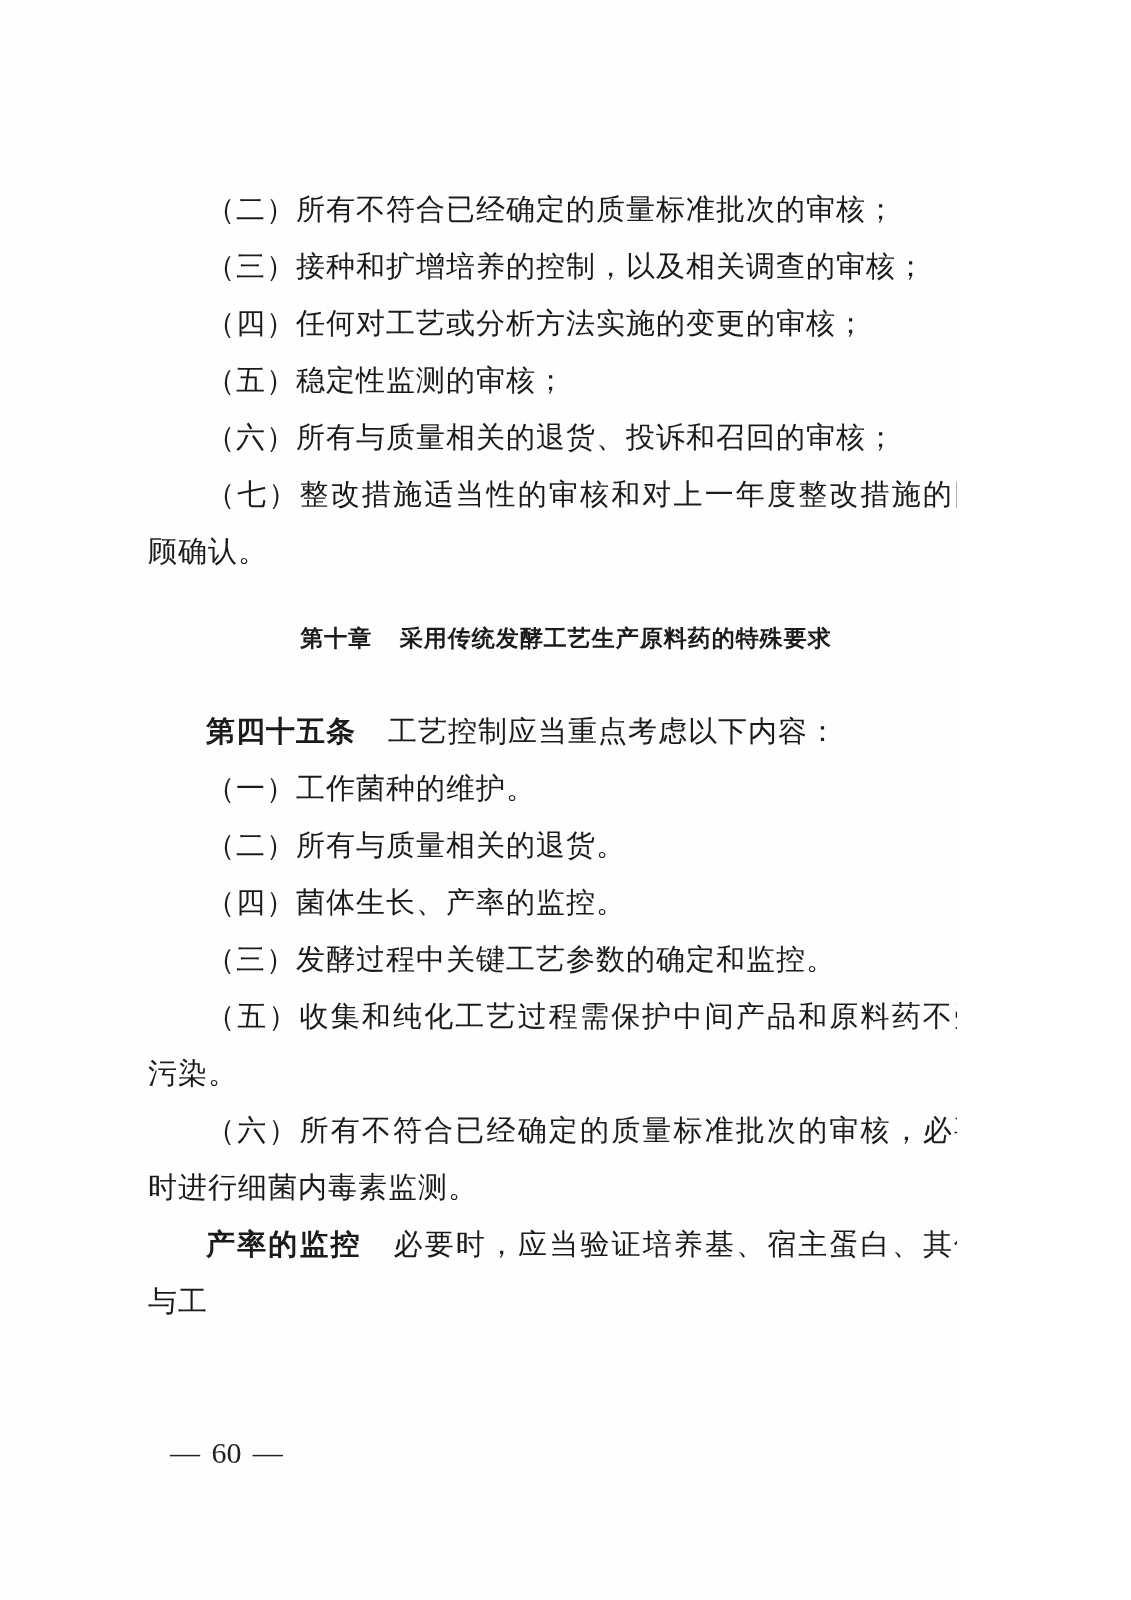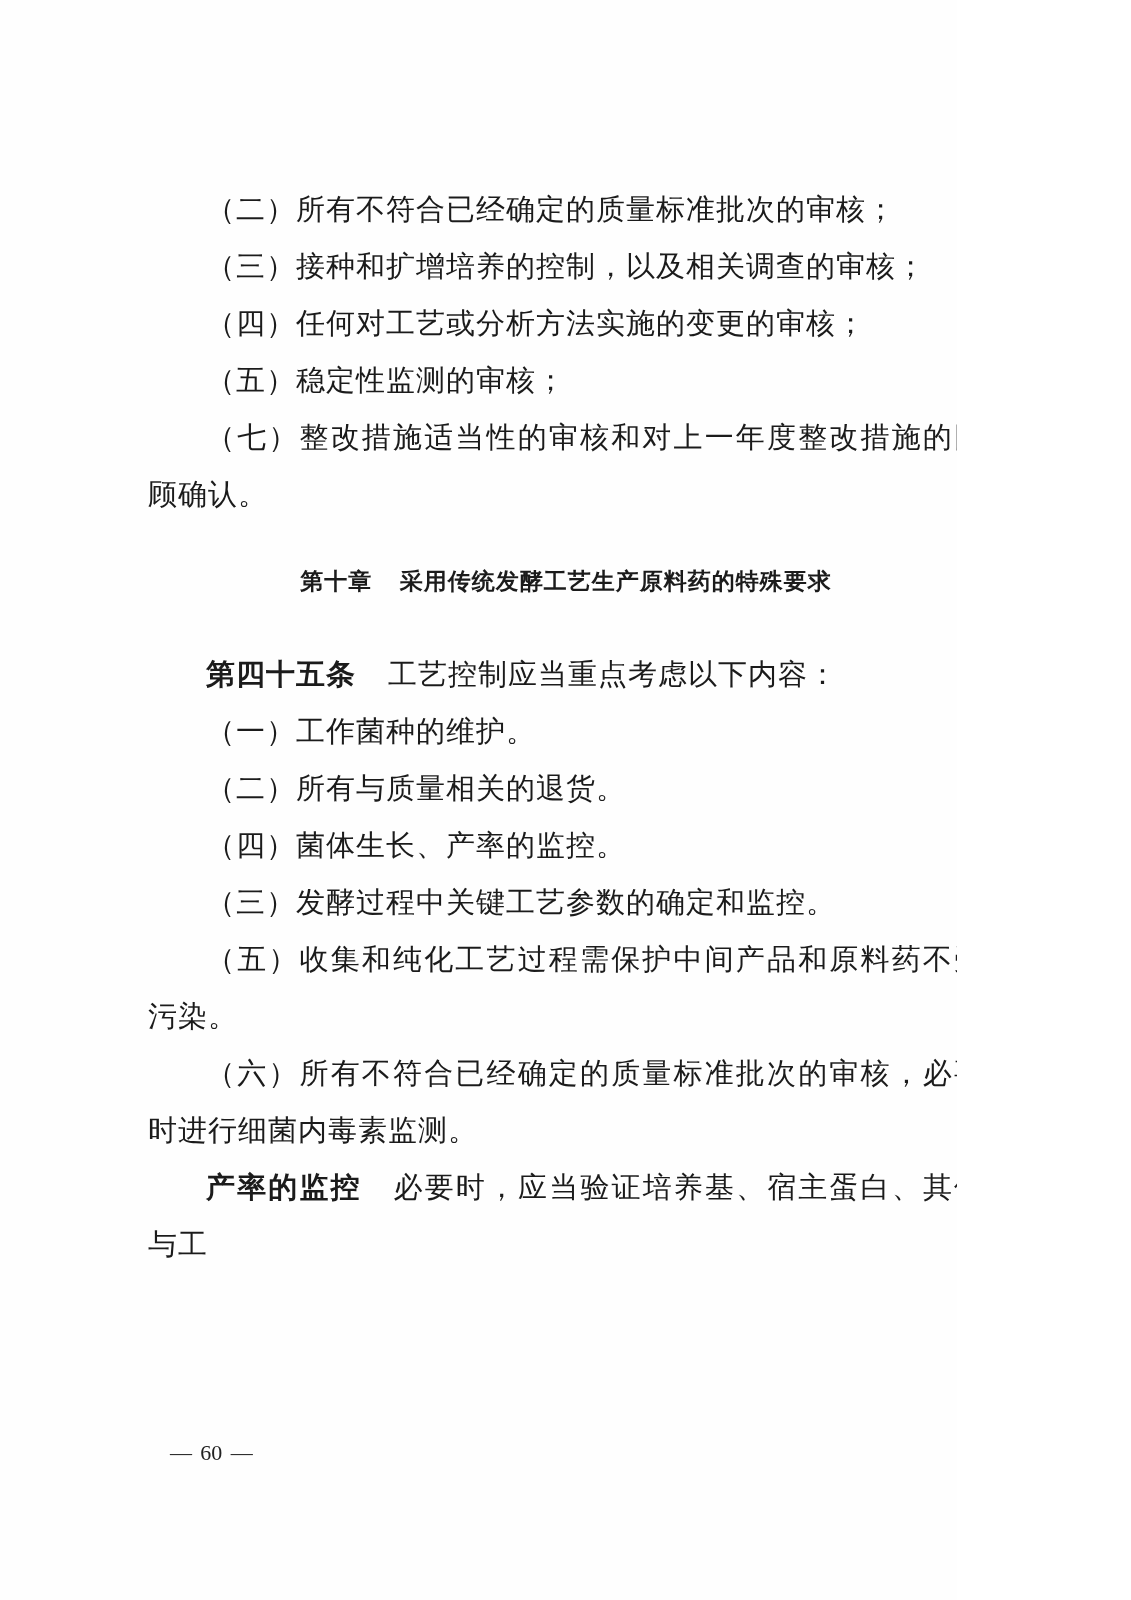--- a/index.html
+++ b/index.html
@@ -46,38 +46,39 @@
   .article-label {
     font-family: "DejaVu Sans", "Liberation Sans", sans-serif;
     font-weight: 700;
     margin-right: 1.1em;
     letter-spacing: 1px;
   }
   .page-footer {
     position: absolute;
     left: 170px;
     top: 1424px;
-    font-size: 22px;
+    font-size: 30px;
     line-height: 57px;
     color: #222;
     white-space: nowrap;
   }
   .page-footer .footer-dash { letter-spacing: 0; }
   .page-footer .footer-num { margin: 0 0.38em; }
 </style>
 </head>
 <body>
 
 <div class="page">
   <main class="content">
 
     <p class="body-text">（二）所有不符合已经确定的质量标准批次的审核；</p>
     <p class="body-text">（三）接种和扩增培养的控制，以及相关调查的审核；</p>
     <p class="body-text">（四）任何对工艺或分析方法实施的变更的审核；</p>
     <p class="body-text">（五）稳定性监测的审核；</p>
+    <p class="body-text">（六）所有与质量相关的退货、投诉和召回的审核；</p>
     <p class="body-text">（七）整改措施适当性的审核和对上一年度整改措施的回顾确认。</p>
 
     <h2 class="chapter-heading"><span class="chapter-label">第十章</span><span class="chapter-title">采用传统发酵工艺生产原料药的特殊要求</span></h2>
 
 
     <p class="body-text"><span class="article-label">第四十五条</span><span>工艺控制应当重点考虑以下内容：</span></p>
 
     <p class="body-text">（一）工作菌种的维护。</p>
     <p class="body-text">（二）所有与质量相关的退货。</p>
     <p class="body-text">（四）菌体生长、产率的监控。</p>

